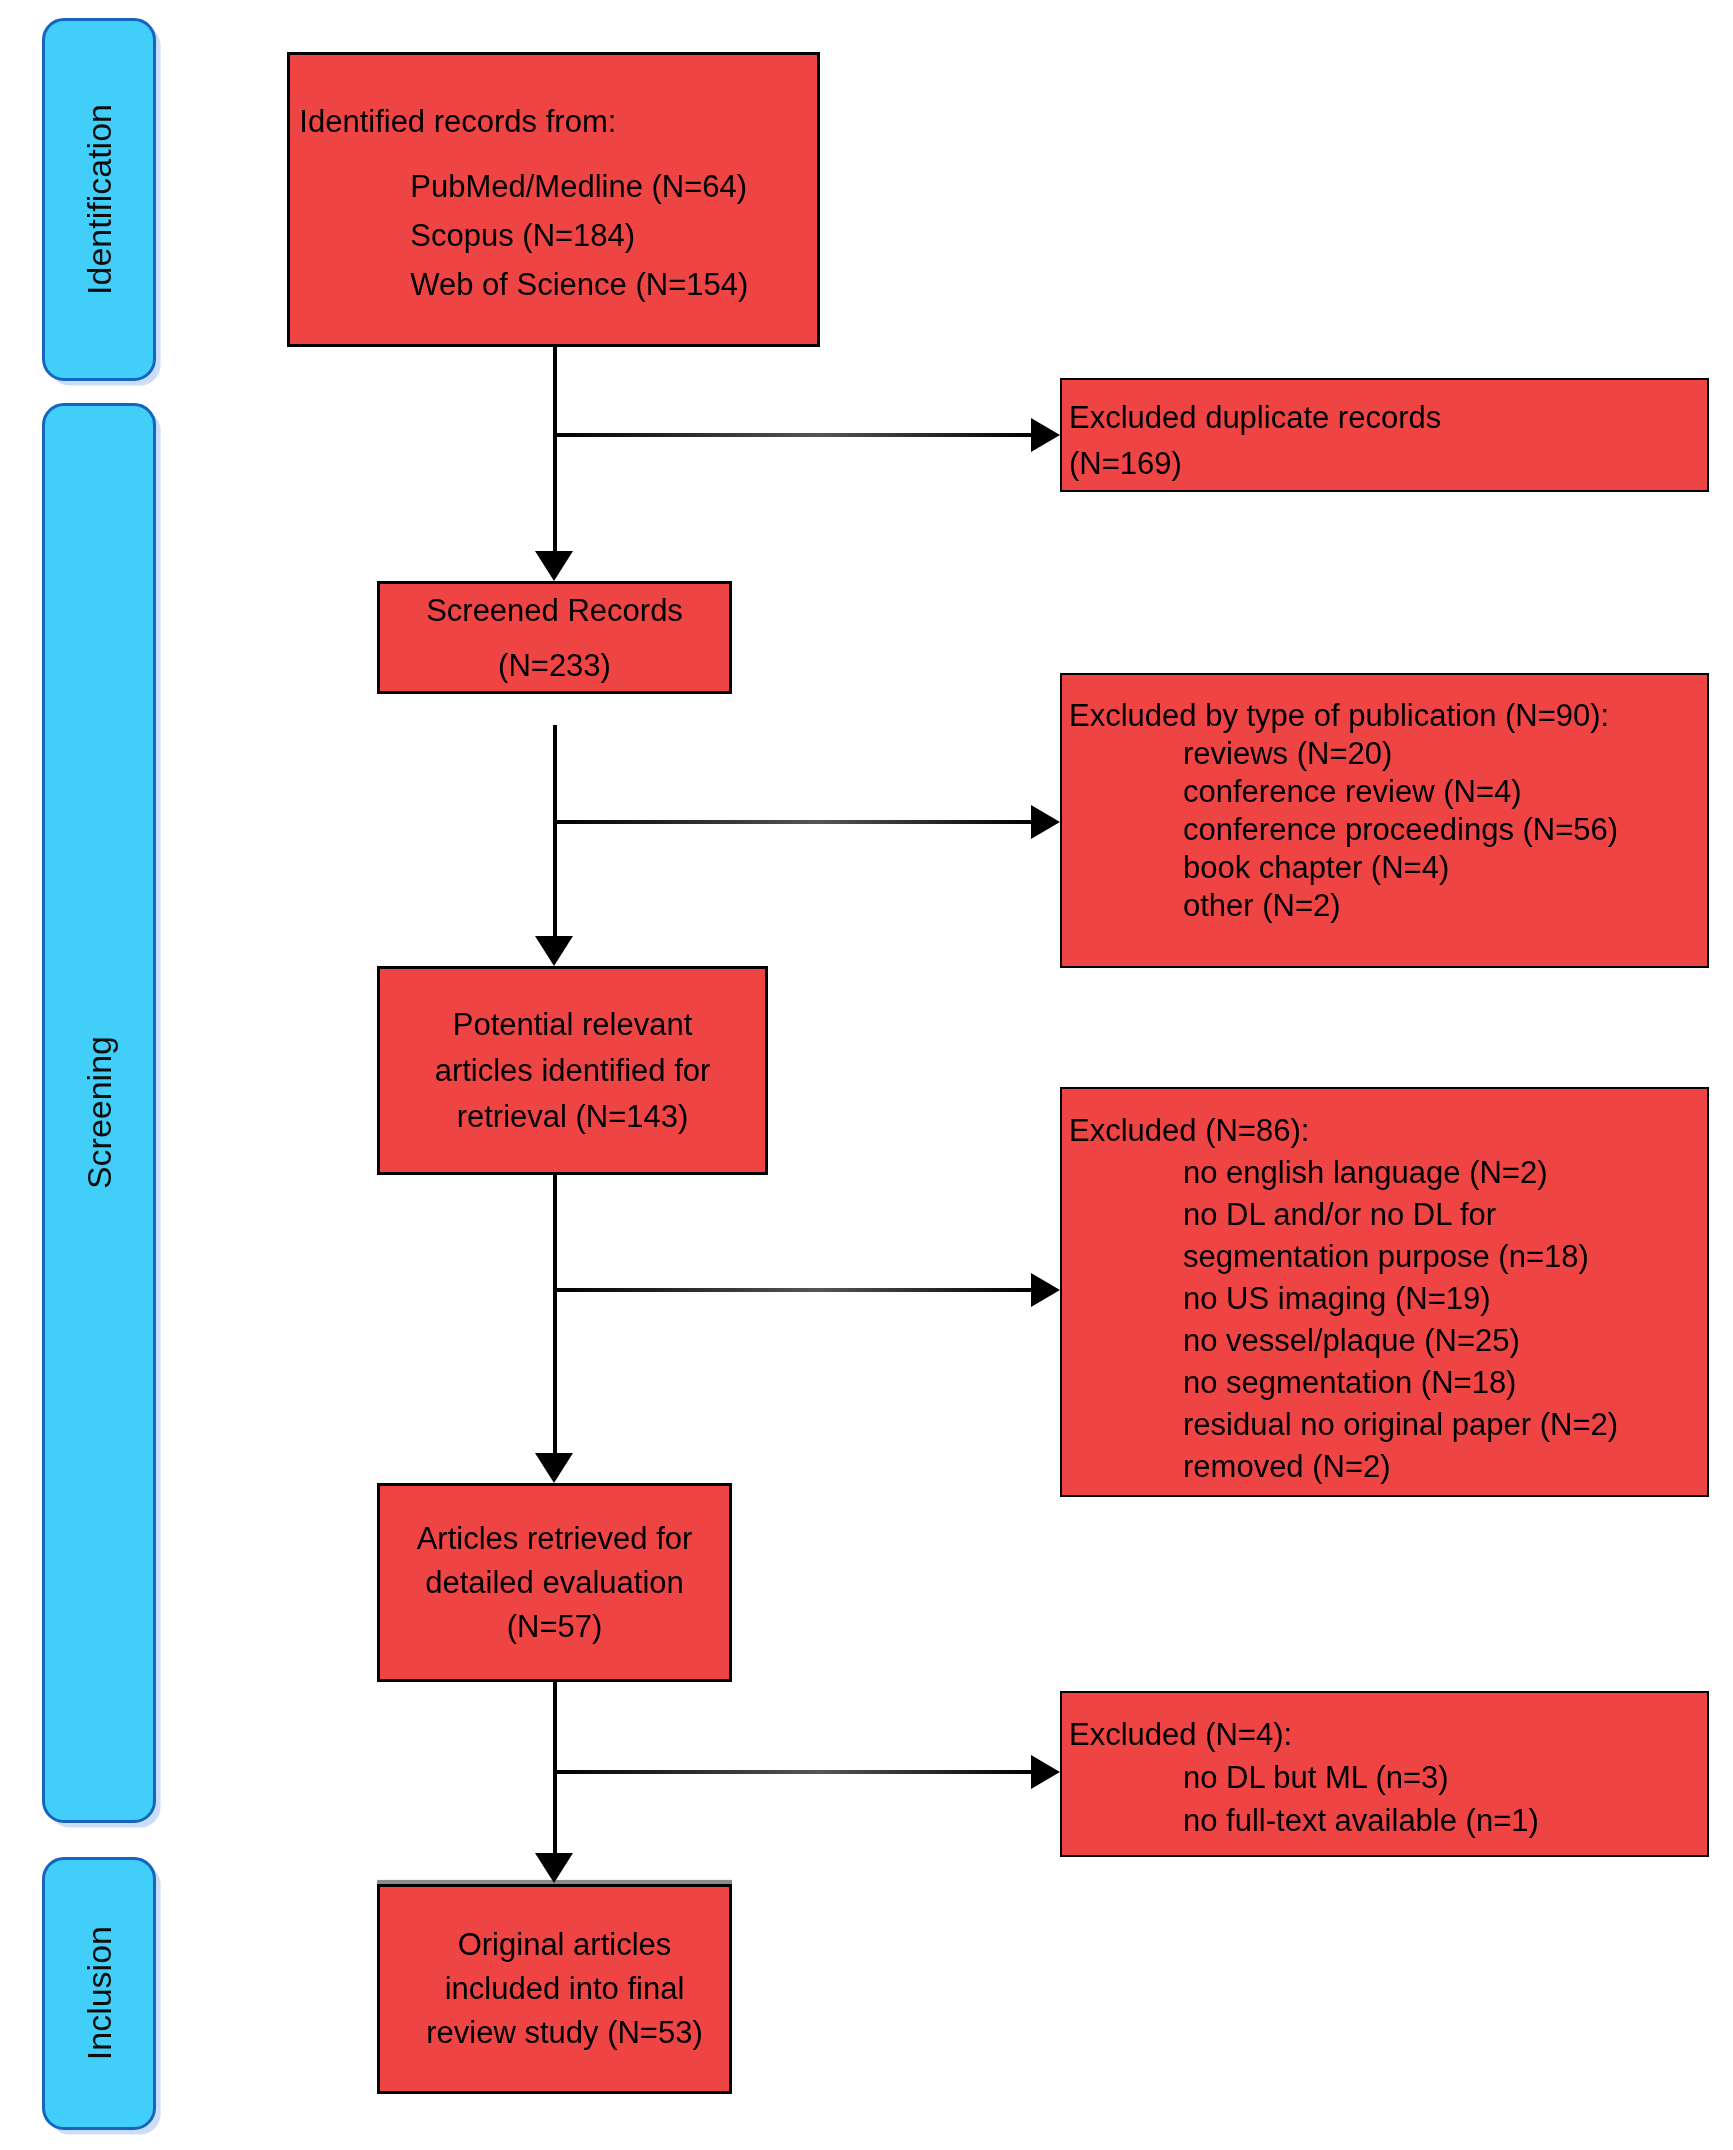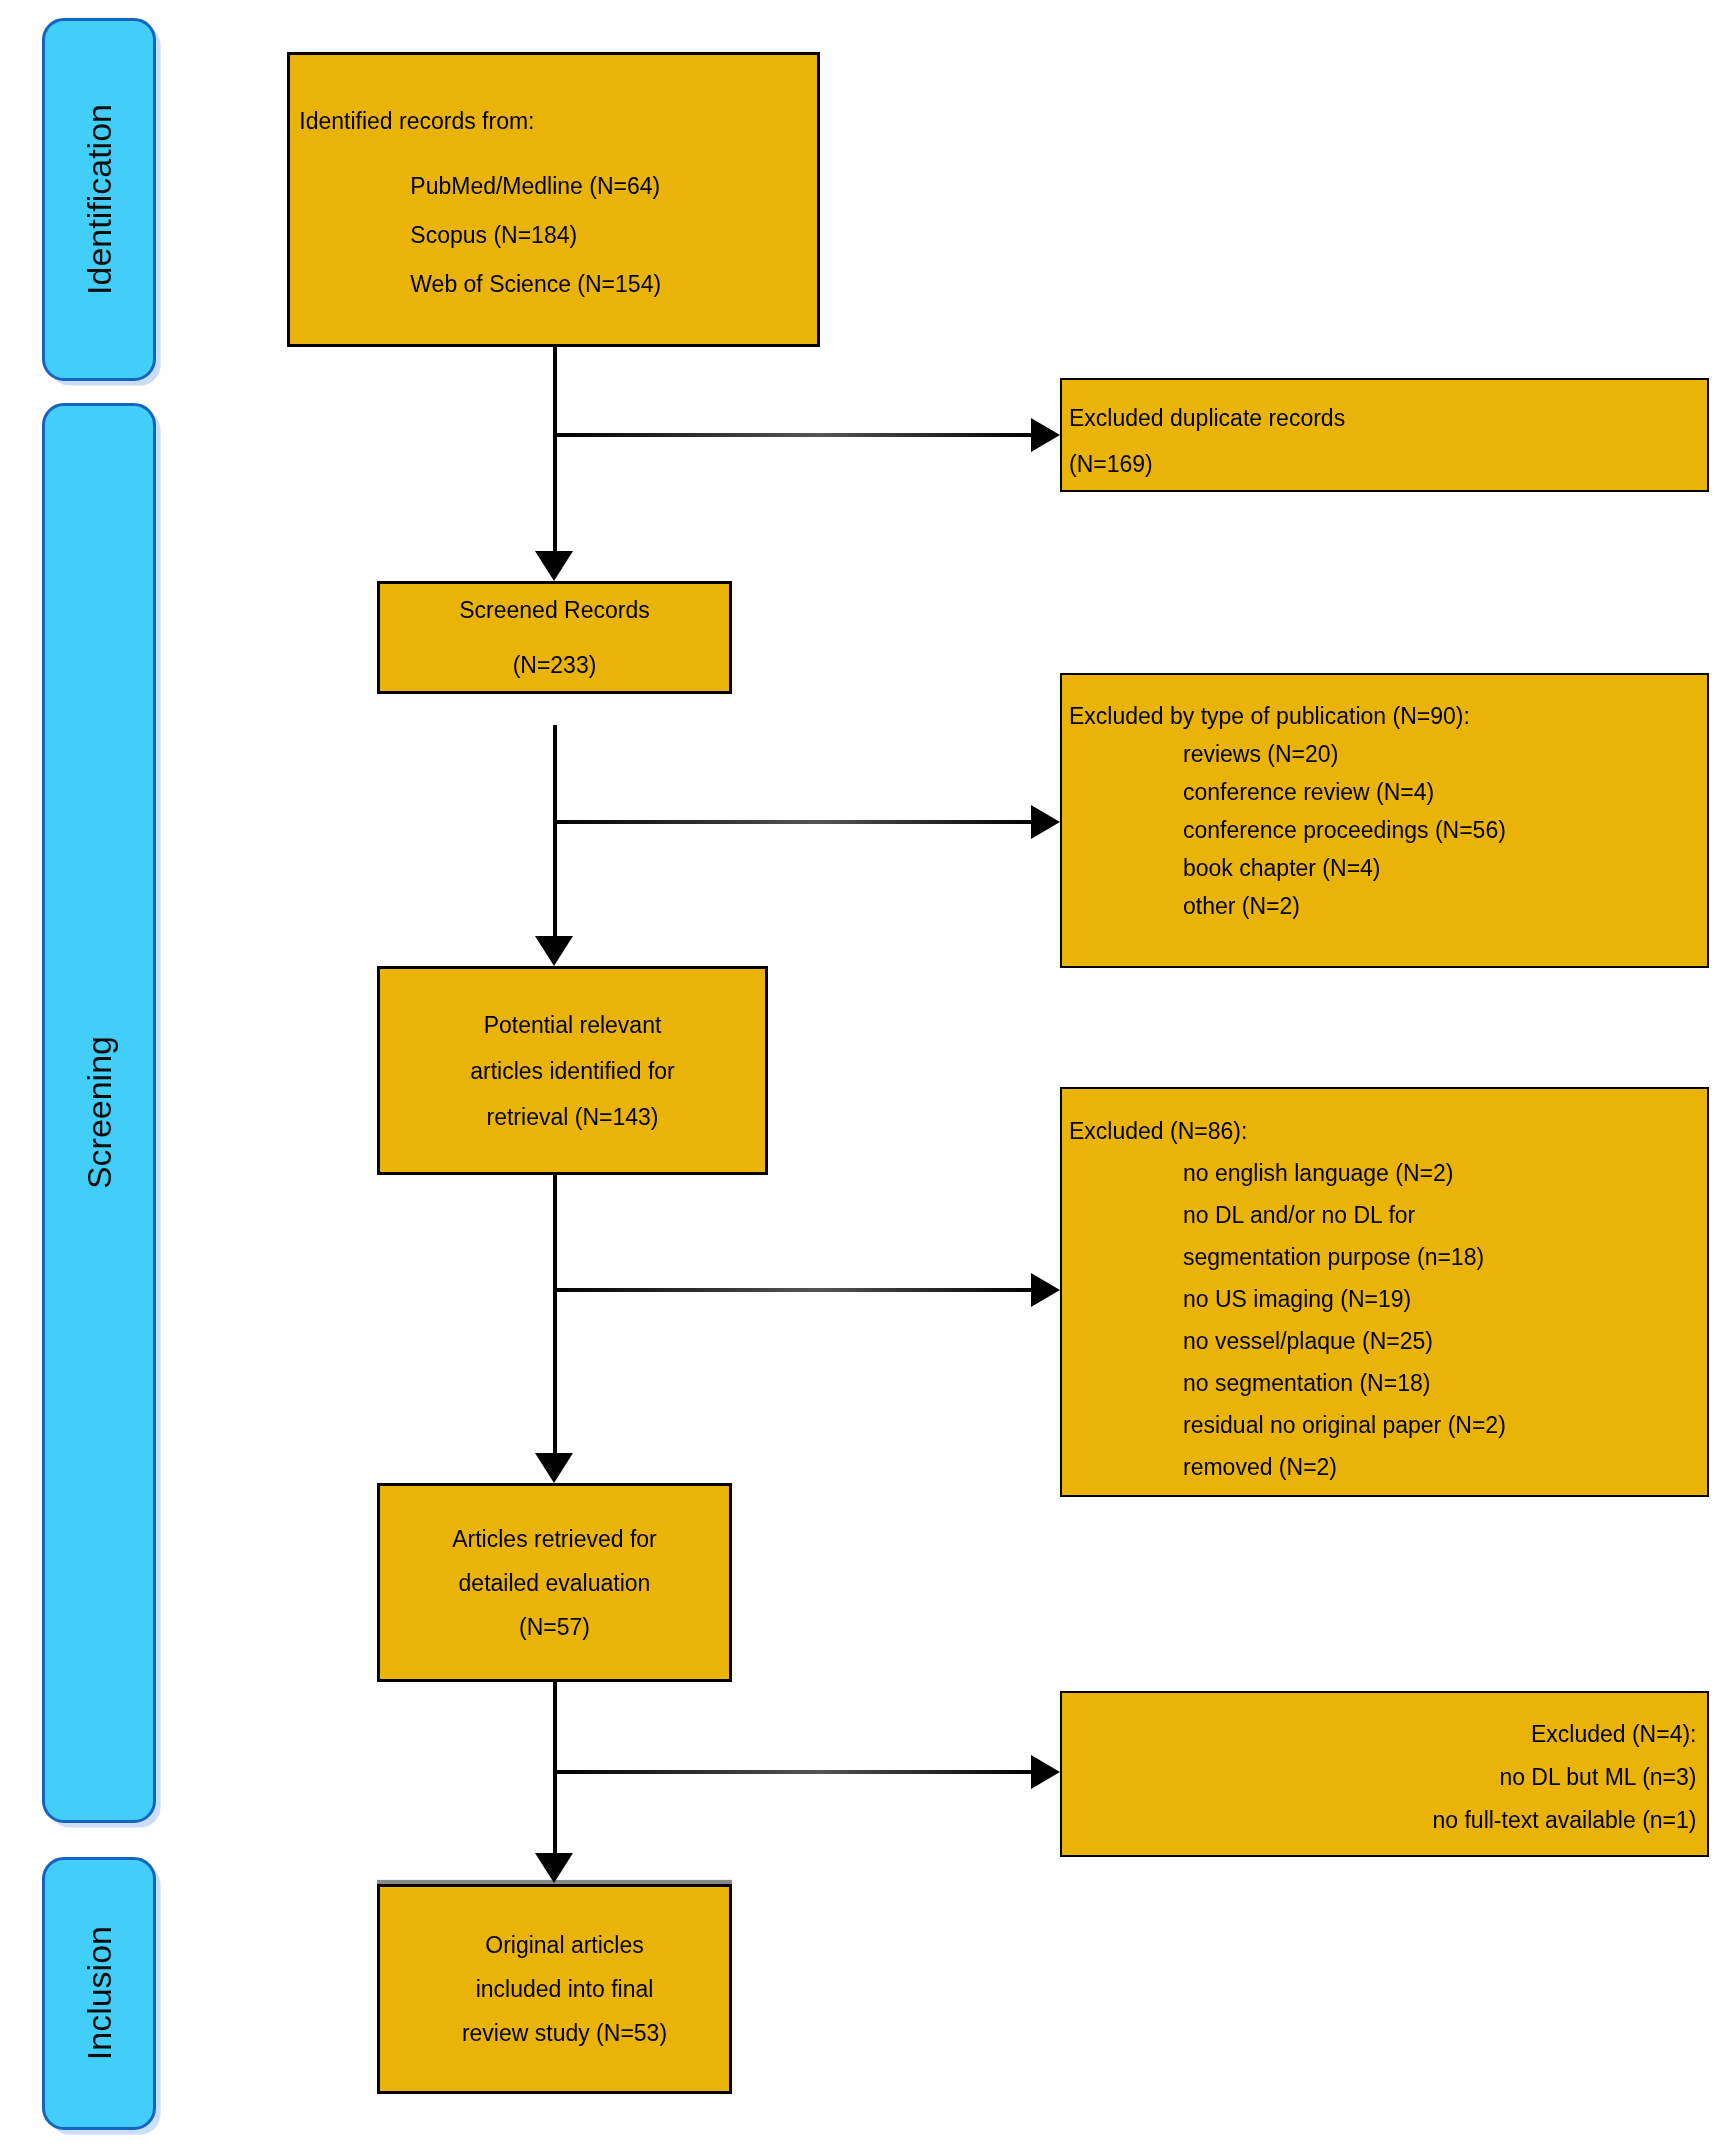--- a/index.html
+++ b/index.html
@@ -22,23 +22,23 @@
   #stage-identification { top:17.5px;  height:363px; }
   #stage-screening      { top:403px; height:1420px; }
   #stage-inclusion      { top:1857px; height:273px; }
   .stage-text {
     writing-mode:vertical-rl; transform:rotate(180deg);
     font-size:34px; color:#0d0d0d; white-space:nowrap;
   }
 
   
   .box {
-    position:absolute; background:#eab308;
+    position:absolute; background:#ef4444;
     border:3.5px solid var(--box-border,#000);
-    font-size:23px; line-height:1.45;
+    font-size:31px; line-height:1.45;
   }
   .box .line, .box .hdr, .box .item { white-space:nowrap; }
 
   
   #box-identified { left:287px; top:52px;  width:533px; height:295px; padding:49px 9.3px 0 9.3px; }
   #box-identified .hdr  { line-height:35px; }
   #box-identified .items{ margin-top:23.4px; }
   #box-identified .item { line-height:49px; padding-left:111px; }
 
   .center-box {
@@ -58,21 +58,21 @@
   
   .right-box { border-width:2.9px; }
   .right-box .item { padding-left:114px; }
   #box-dup     { left:1060px; top:378px;  width:649px; height:114px; padding:15px 10.5px 0 7px; }
   #box-dup     .line { line-height:46px; }
   #box-pubtype { left:1060px; top:673px; width:649px; height:295px; padding:22px 11px 0 7px; }
   #box-pubtype .hdr, #box-pubtype .item { line-height:38px; }
   #box-n86     { left:1060px; top:1087px; width:649px; height:410px; padding:21px 10.5px 0 7px; }
   #box-n86     .hdr, #box-n86 .item { line-height:42px; }
   #box-n4      { left:1060px; top:1691px; width:649px; height:166px; padding:20px 10.5px 0 7px; }
-  #box-n4      .hdr, #box-n4 .item { line-height:43px;text-align:right; }
+  #box-n4      .hdr, #box-n4 .item { line-height:43px; }
 
   
   .vline { position:absolute; left:553px; width:3.5px; background:var(--box-border,#000); }
   #v1 { top:347px;  height:204px; }
   #v2 { top:725px; height:213px; }
   #v3 { top:1175px; height:279px; }
   #v4 { top:1682px; height:173px; }
 
   .hline { position:absolute; left:555px; width:478px; height:3.5px;
            background:linear-gradient(90deg,#000, #555 55%, #000); }

